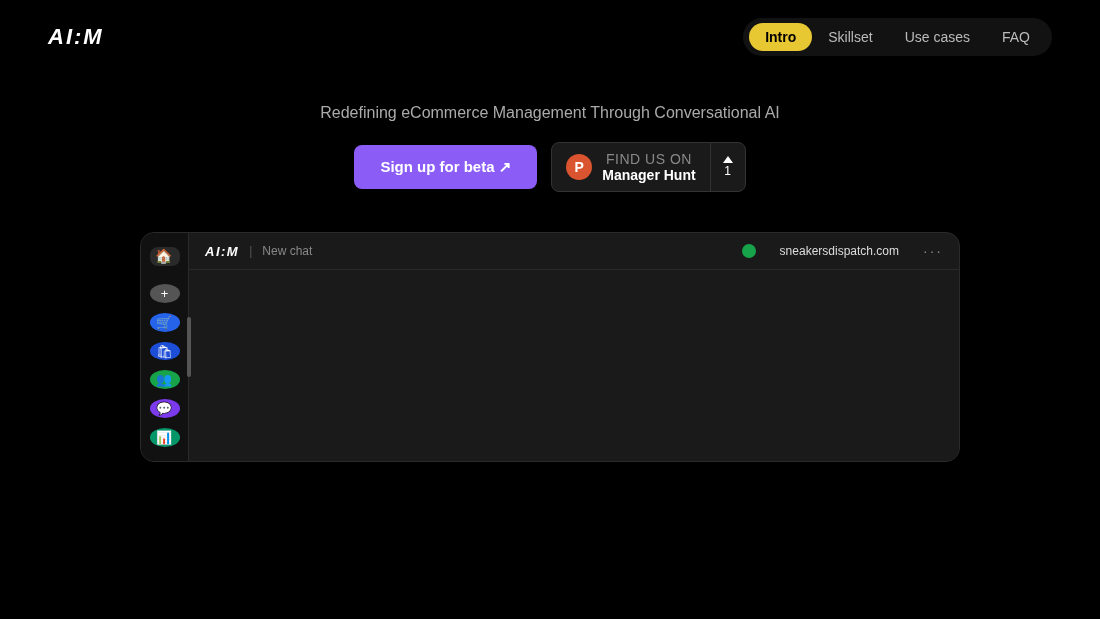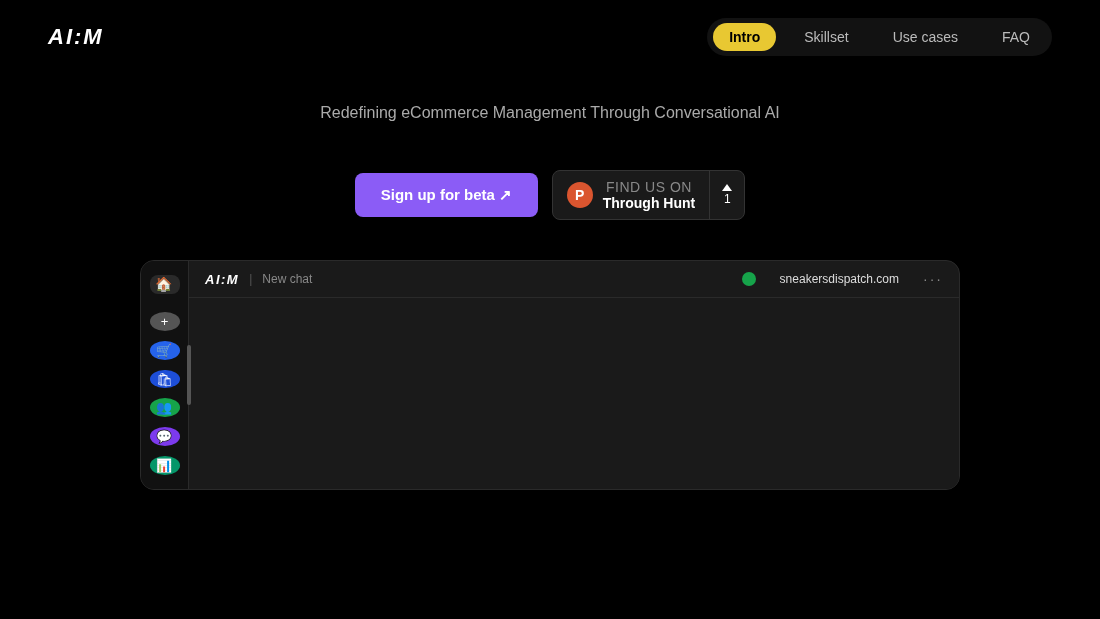--- a/index.html
+++ b/index.html
@@ -24,21 +24,21 @@
     .logo-text {
       color: #fff;
       font-size: 22px;
       font-weight: 700;
       letter-spacing: 2px;
       font-style: italic;
     }
     .nav-links {
       display: flex;
       align-items: center;
-      gap: 12px;
+      gap: 0;
       background: rgba(255,255,255,0.07);
       border-radius: 50px;
       padding: 5px 6px;
     }
     .nav-link {
       color: #bbb;
       font-size: 14px;
       padding: 6px 16px;
       border-radius: 50px;
       cursor: pointer;
@@ -67,21 +67,21 @@
     .hero h1 {
       color: #fff;
       font-size: 48px;
       font-weight: 700;
       line-height: 1.2;
       margin-bottom: 16px;
     }
     .hero p {
       color: #aaa;
       font-size: 16px;
-      margin-bottom: 48px;
+      margin-bottom: 20px;
     }
     .cta-row {
       display: flex;
       align-items: center;
       justify-content: center;
       gap: 14px;
     }
     .btn-signup {
       background: #8b5cf6;
       color: #fff;
@@ -306,21 +306,21 @@
   <div class="cta-row">
     <button class="btn-signup">
       <span>Sign up for beta ↗</span>
     </button>
 
     <div class="product-hunt-badge">
       <div class="ph-left">
         <div class="ph-logo">P</div>
         <div class="ph-text-group">
           <span class="ph-find-text">FIND US ON</span>
-          <span class="ph-name">Through Hunt</span>
+          <span class="ph-name">Manager Hunt</span>
         </div>
       </div>
       <div class="ph-votes">
         <div class="ph-triangle"></div>
         <span>1</span>
       </div>
     </div>
   </div>
 </section>
 

